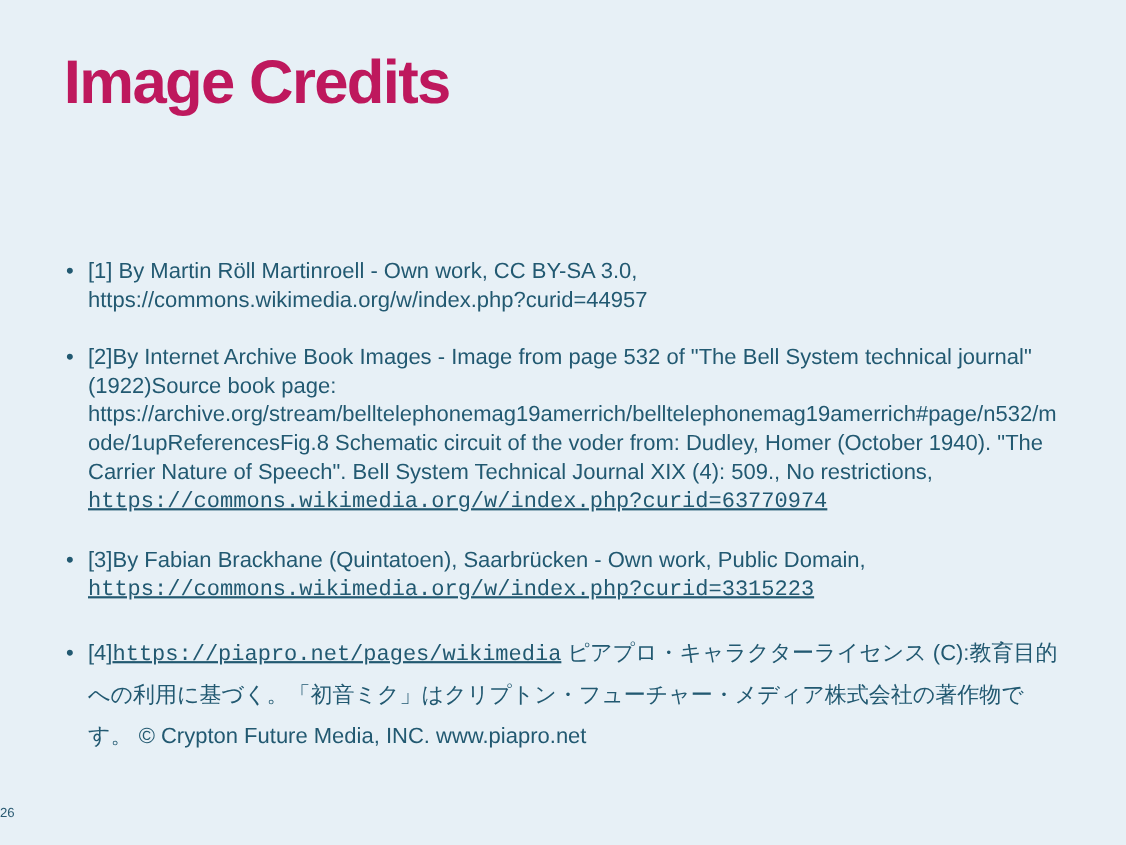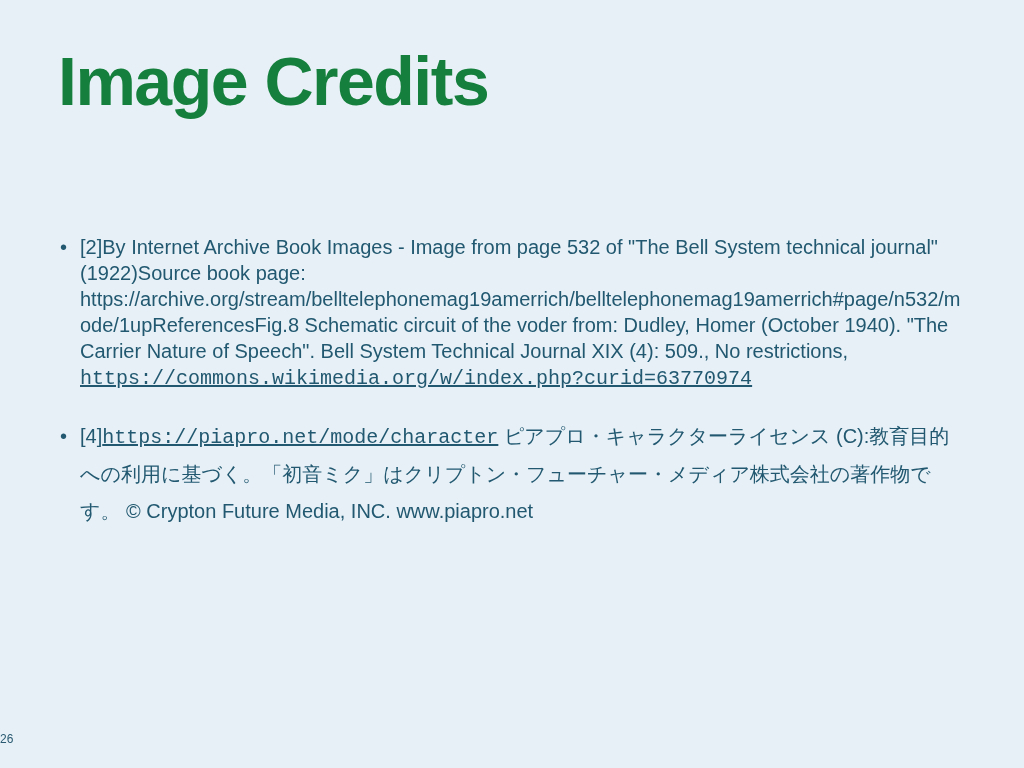--- a/index.html
+++ b/index.html
@@ -20,24 +20,24 @@
     width: 1024px;
     height: 768px;
     position: relative;
     background: #e7f0f6;
   }
 
   .slide-title {
     position: absolute;
     left: 58px;
     top: 44px;
-    font-size: 68px;
+    font-size: 56px;
     font-weight: 700;
     letter-spacing: -1.5px;
-    color: #15803d;
+    color: #be185d;
     line-height: 1.1;
   }
 
   .credits-list {
     position: absolute;
     left: 58px;
     top: 234px;
     width: 906px;
     list-style: none;
     color: #225971;
@@ -83,19 +83,21 @@
   }
 </style>
 </head>
 <body>
 
 <div class="slide">
 
   <h1 class="slide-title">Image Credits</h1>
 
   <ul class="credits-list">
+      <li><span>[1] By Martin Röll Martinroell - Own work, CC BY-SA 3.0, https://commons.wikimedia.org/w/index.php?curid=44957</span></li>
       <li><span>[2]By Internet Archive Book Images - Image from page 532 of "The Bell System technical journal" (1922)Source book page: https://archive.org/stream/belltelephonemag19amerrich/belltelephonemag19amerrich#page/n532/mode/1upReferencesFig.8 Schematic circuit of the voder from: Dudley, Homer (October 1940). "The Carrier Nature of Speech". Bell System Technical Journal XIX (4): 509., No restrictions, </span><a class="link">https://commons.wikimedia.org/w/index.php?curid=63770974</a></li>
-      <li class="cjk"><span>[4]</span><a class="link">https://piapro.net/mode/character</a><span> ピアプロ・キャラクターライセンス (C):教育目的への利用に基づく。「初音ミク」はクリプトン・フューチャー・メディア株式会社の著作物です。 © Crypton Future Media, INC. www.piapro.net</span></li>
+      <li><span>[3]By Fabian Brackhane (Quintatoen), Saarbrücken - Own work, Public Domain, </span><a class="link">https://commons.wikimedia.org/w/index.php?curid=3315223</a></li>
+      <li class="cjk"><span>[4]</span><a class="link">https://piapro.net/pages/wikimedia</a><span> ピアプロ・キャラクターライセンス (C):教育目的への利用に基づく。「初音ミク」はクリプトン・フューチャー・メディア株式会社の著作物です。 © Crypton Future Media, INC. www.piapro.net</span></li>
     </ul>
 
   <div class="page-number">26</div>
 
 </div>
 
 </body></html>

